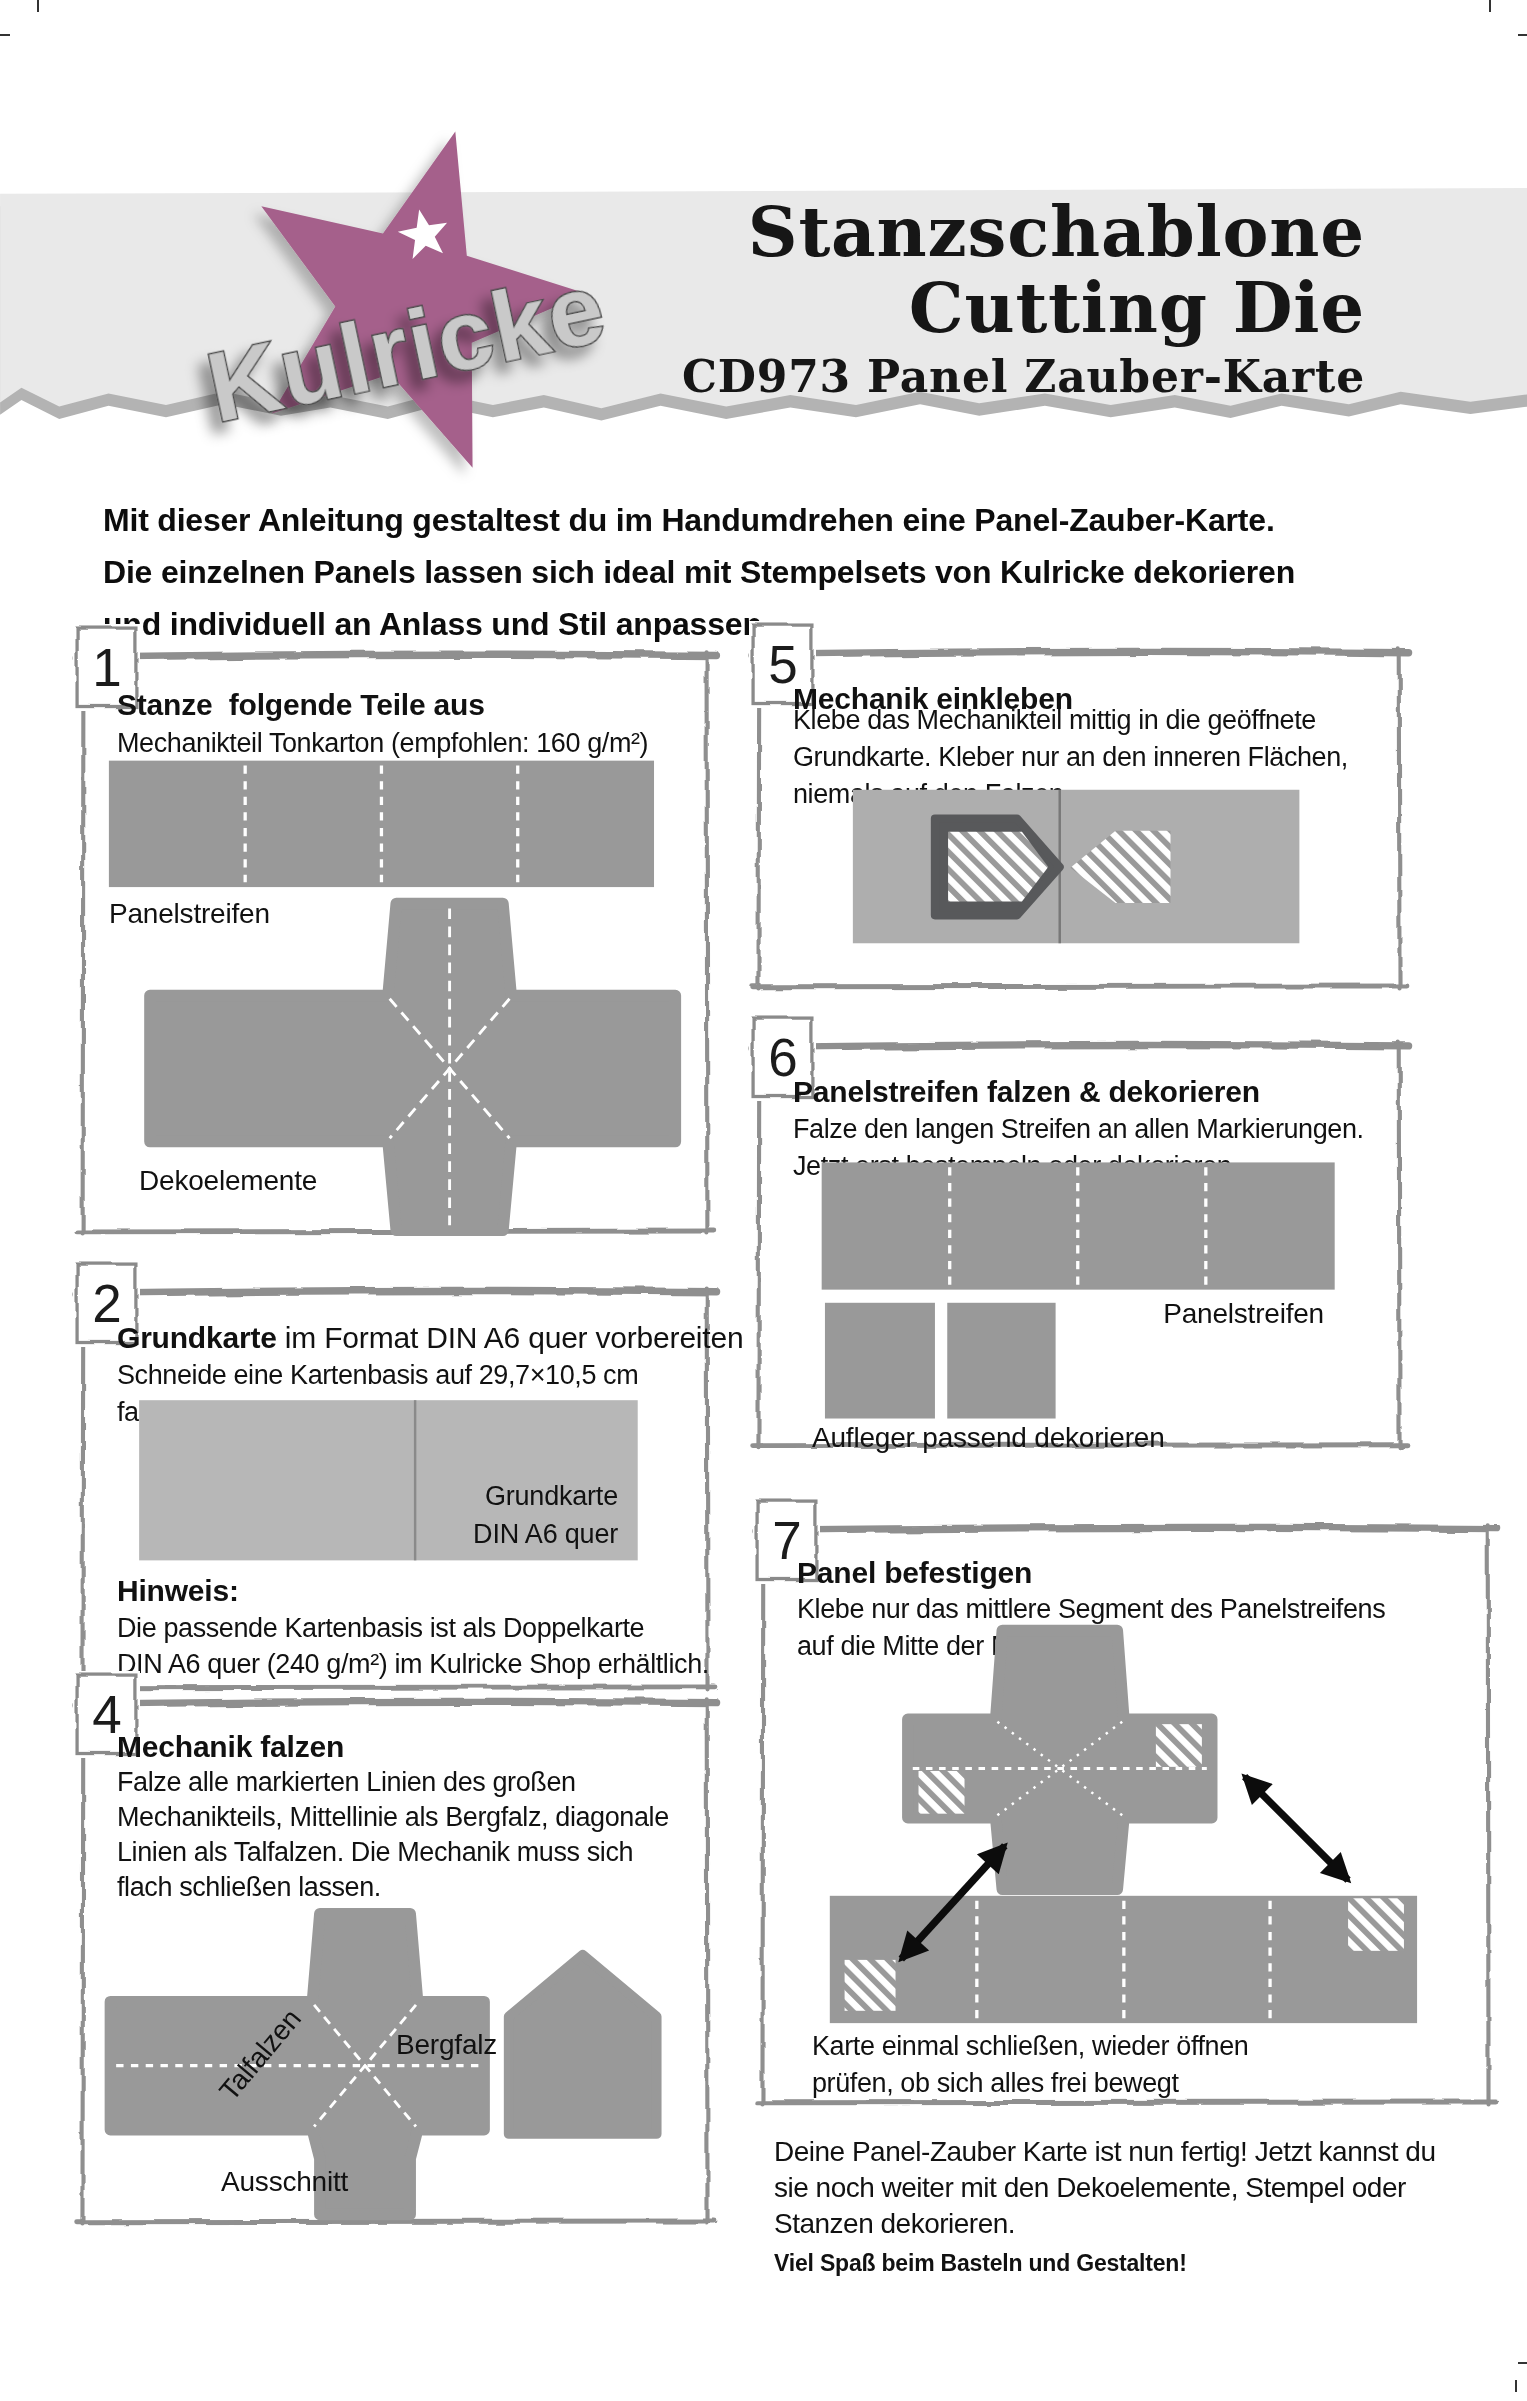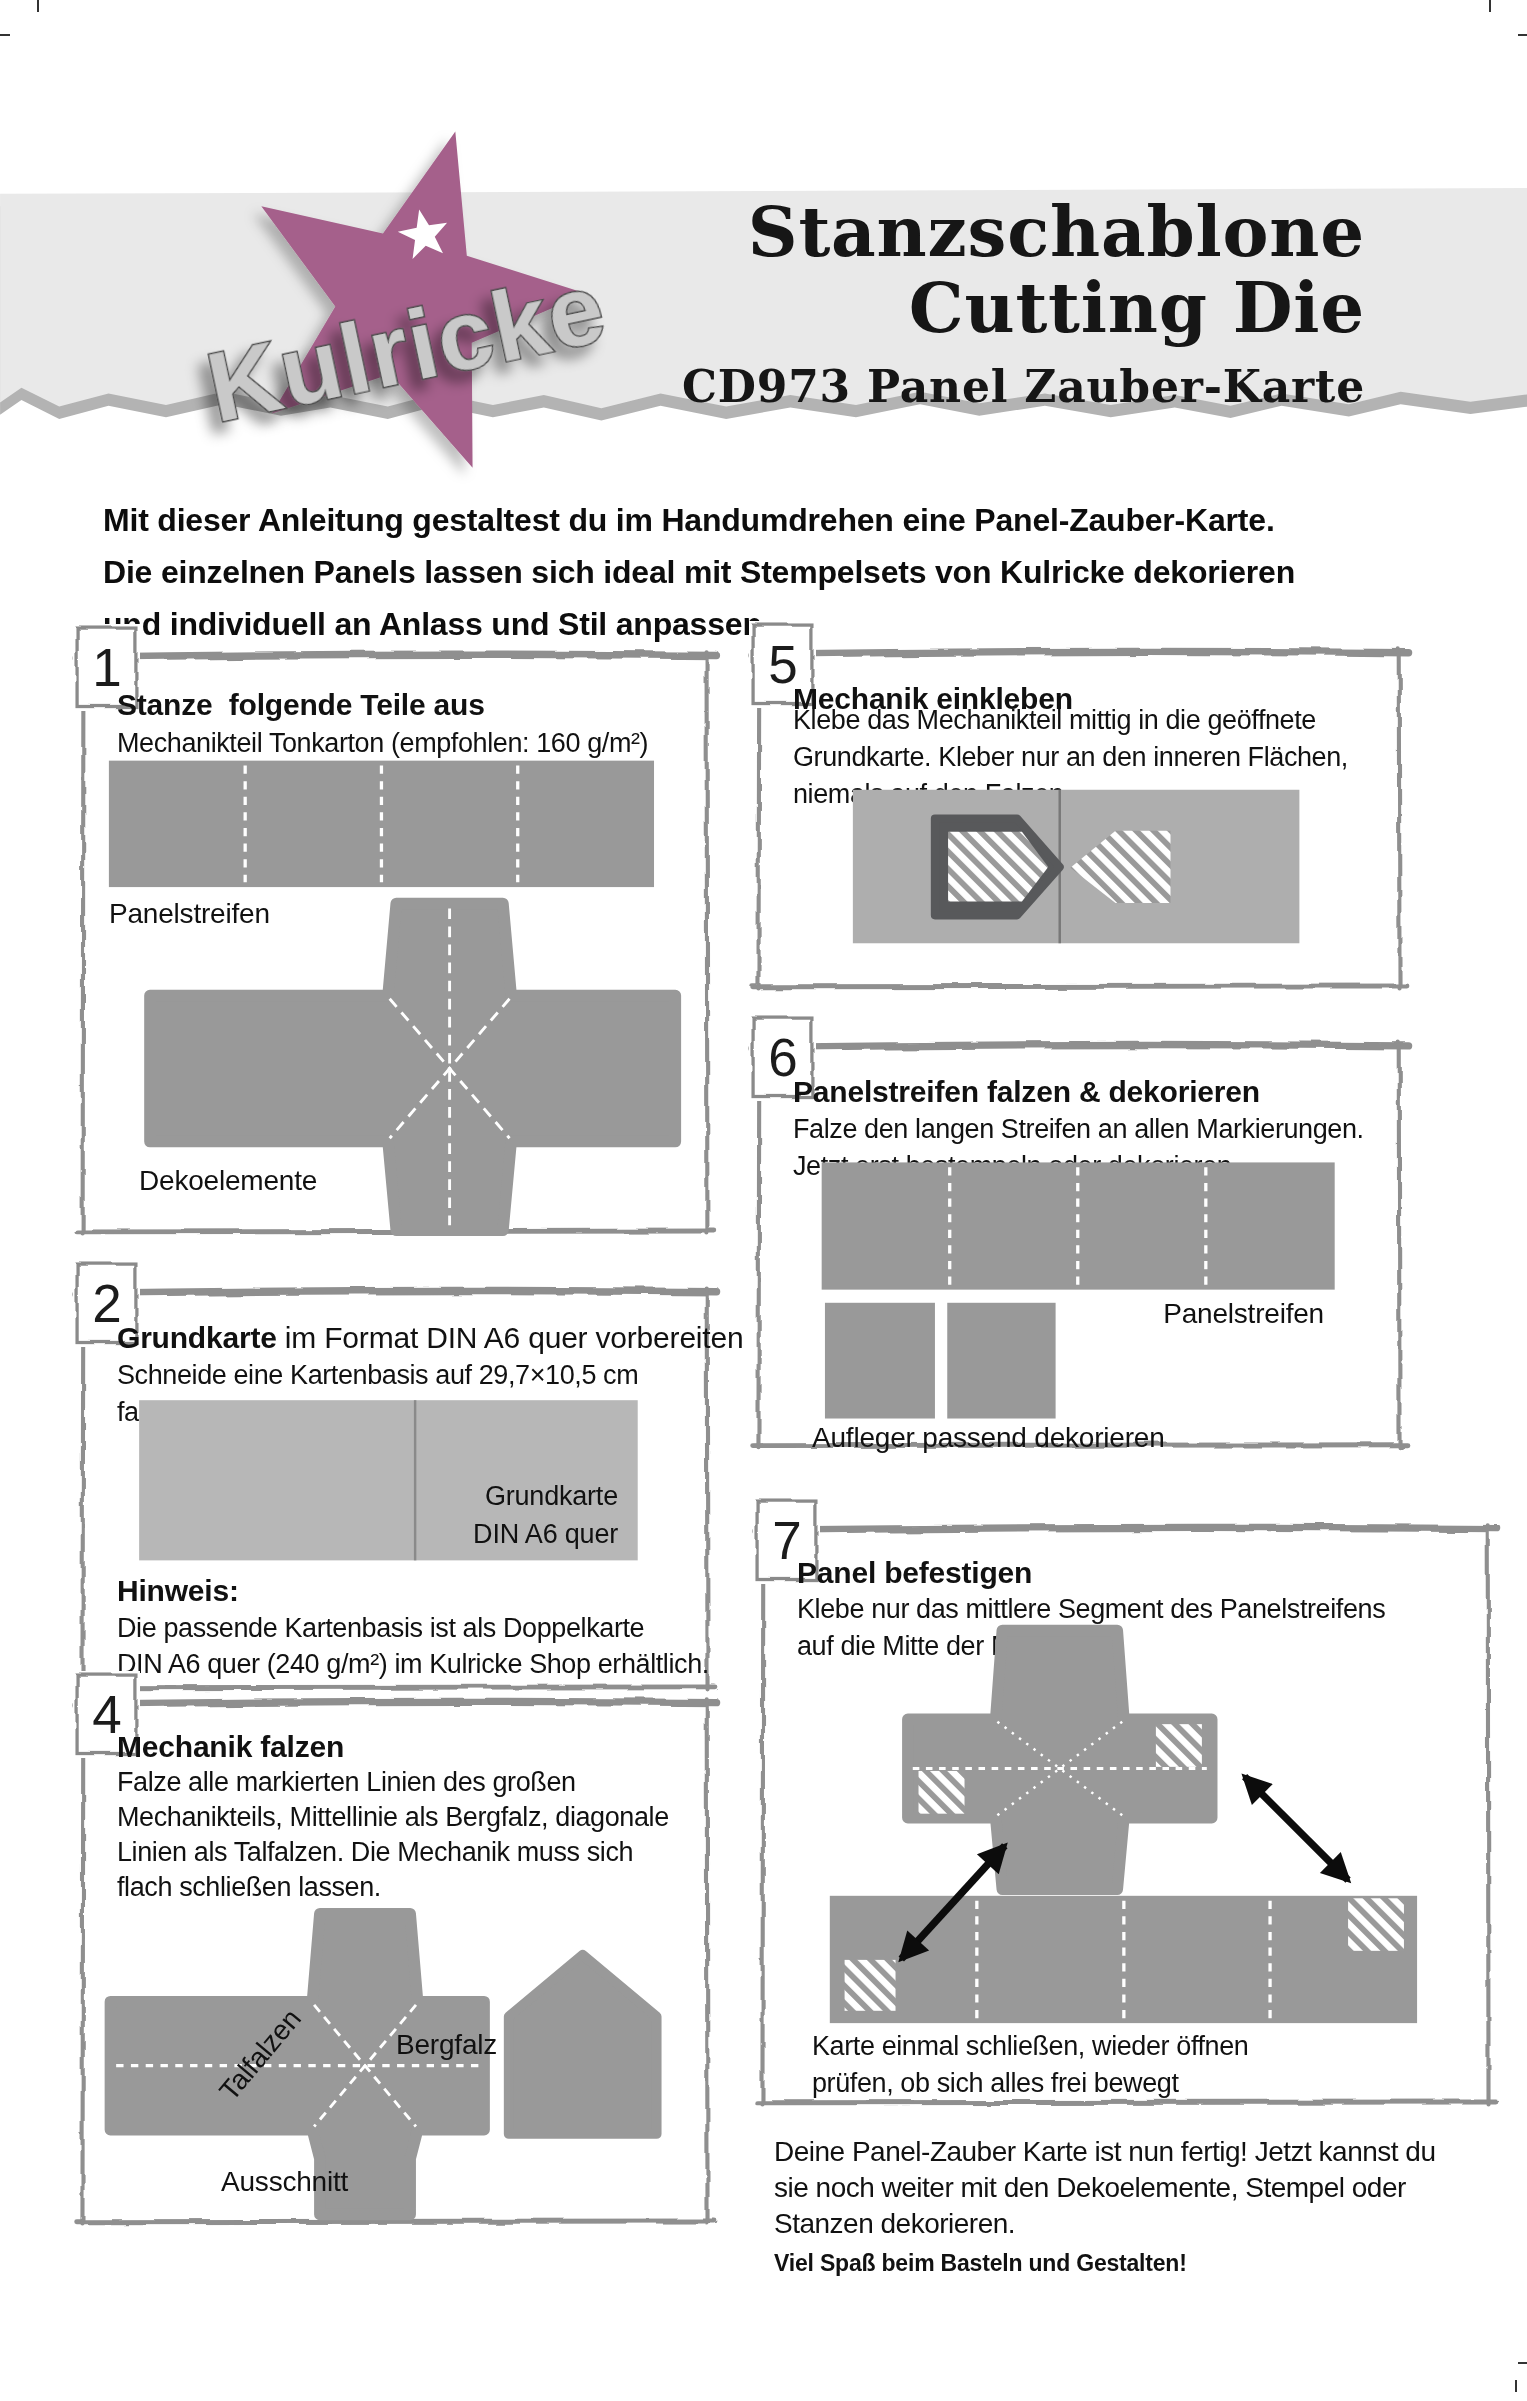--- a/index.html
+++ b/index.html
@@ -5,21 +5,21 @@
   html,body{margin:0;padding:0;background:#fff;}
   .page{position:relative;width:1528px;height:2401px;background:#ffffff;overflow:hidden;
         font-family:"Liberation Sans","DejaVu Sans",sans-serif;color:#111;}
   .cropmark{position:absolute;background:#333;}
   
   .banner-svg{position:absolute;left:0;top:0;width:1528px;height:460px;}
   .logo{position:absolute;left:212px;top:97px;width:388px;height:415px;}
   .title-block{position:absolute;right:163px;top:194px;text-align:right;
                font-family:"DejaVu Serif","Liberation Serif",serif;font-weight:bold;color:#161616;}
   .title-big{font-size:69px;line-height:76px;letter-spacing:0.8px;}
-  .title-small{font-size:44px;line-height:49px;margin-top:16px;letter-spacing:0.8px;}
+  .title-small{font-size:44px;line-height:49px;margin-top:6px;letter-spacing:0.8px;}
   .intro{position:absolute;left:103px;top:453px;font-size:32px;font-weight:bold;
          line-height:52px;white-space:pre-line;letter-spacing:-0.2px;color:#0d0d0d;margin-top:41px;}
   
   .box{position:absolute;background:#fff;}
   .bxborder{position:absolute;left:0;top:0;overflow:visible;}
   .badge{position:absolute;left:-6.6px;top:-25px;width:67px;height:87px;background:#fff;
          display:flex;align-items:center;justify-content:center;}
   .badge svg{position:absolute;inset:0;overflow:visible;}
   .badge span{position:relative;font-size:53px;font-weight:400;color:#1c1c1c;
               font-family:"Liberation Sans",sans-serif;}

